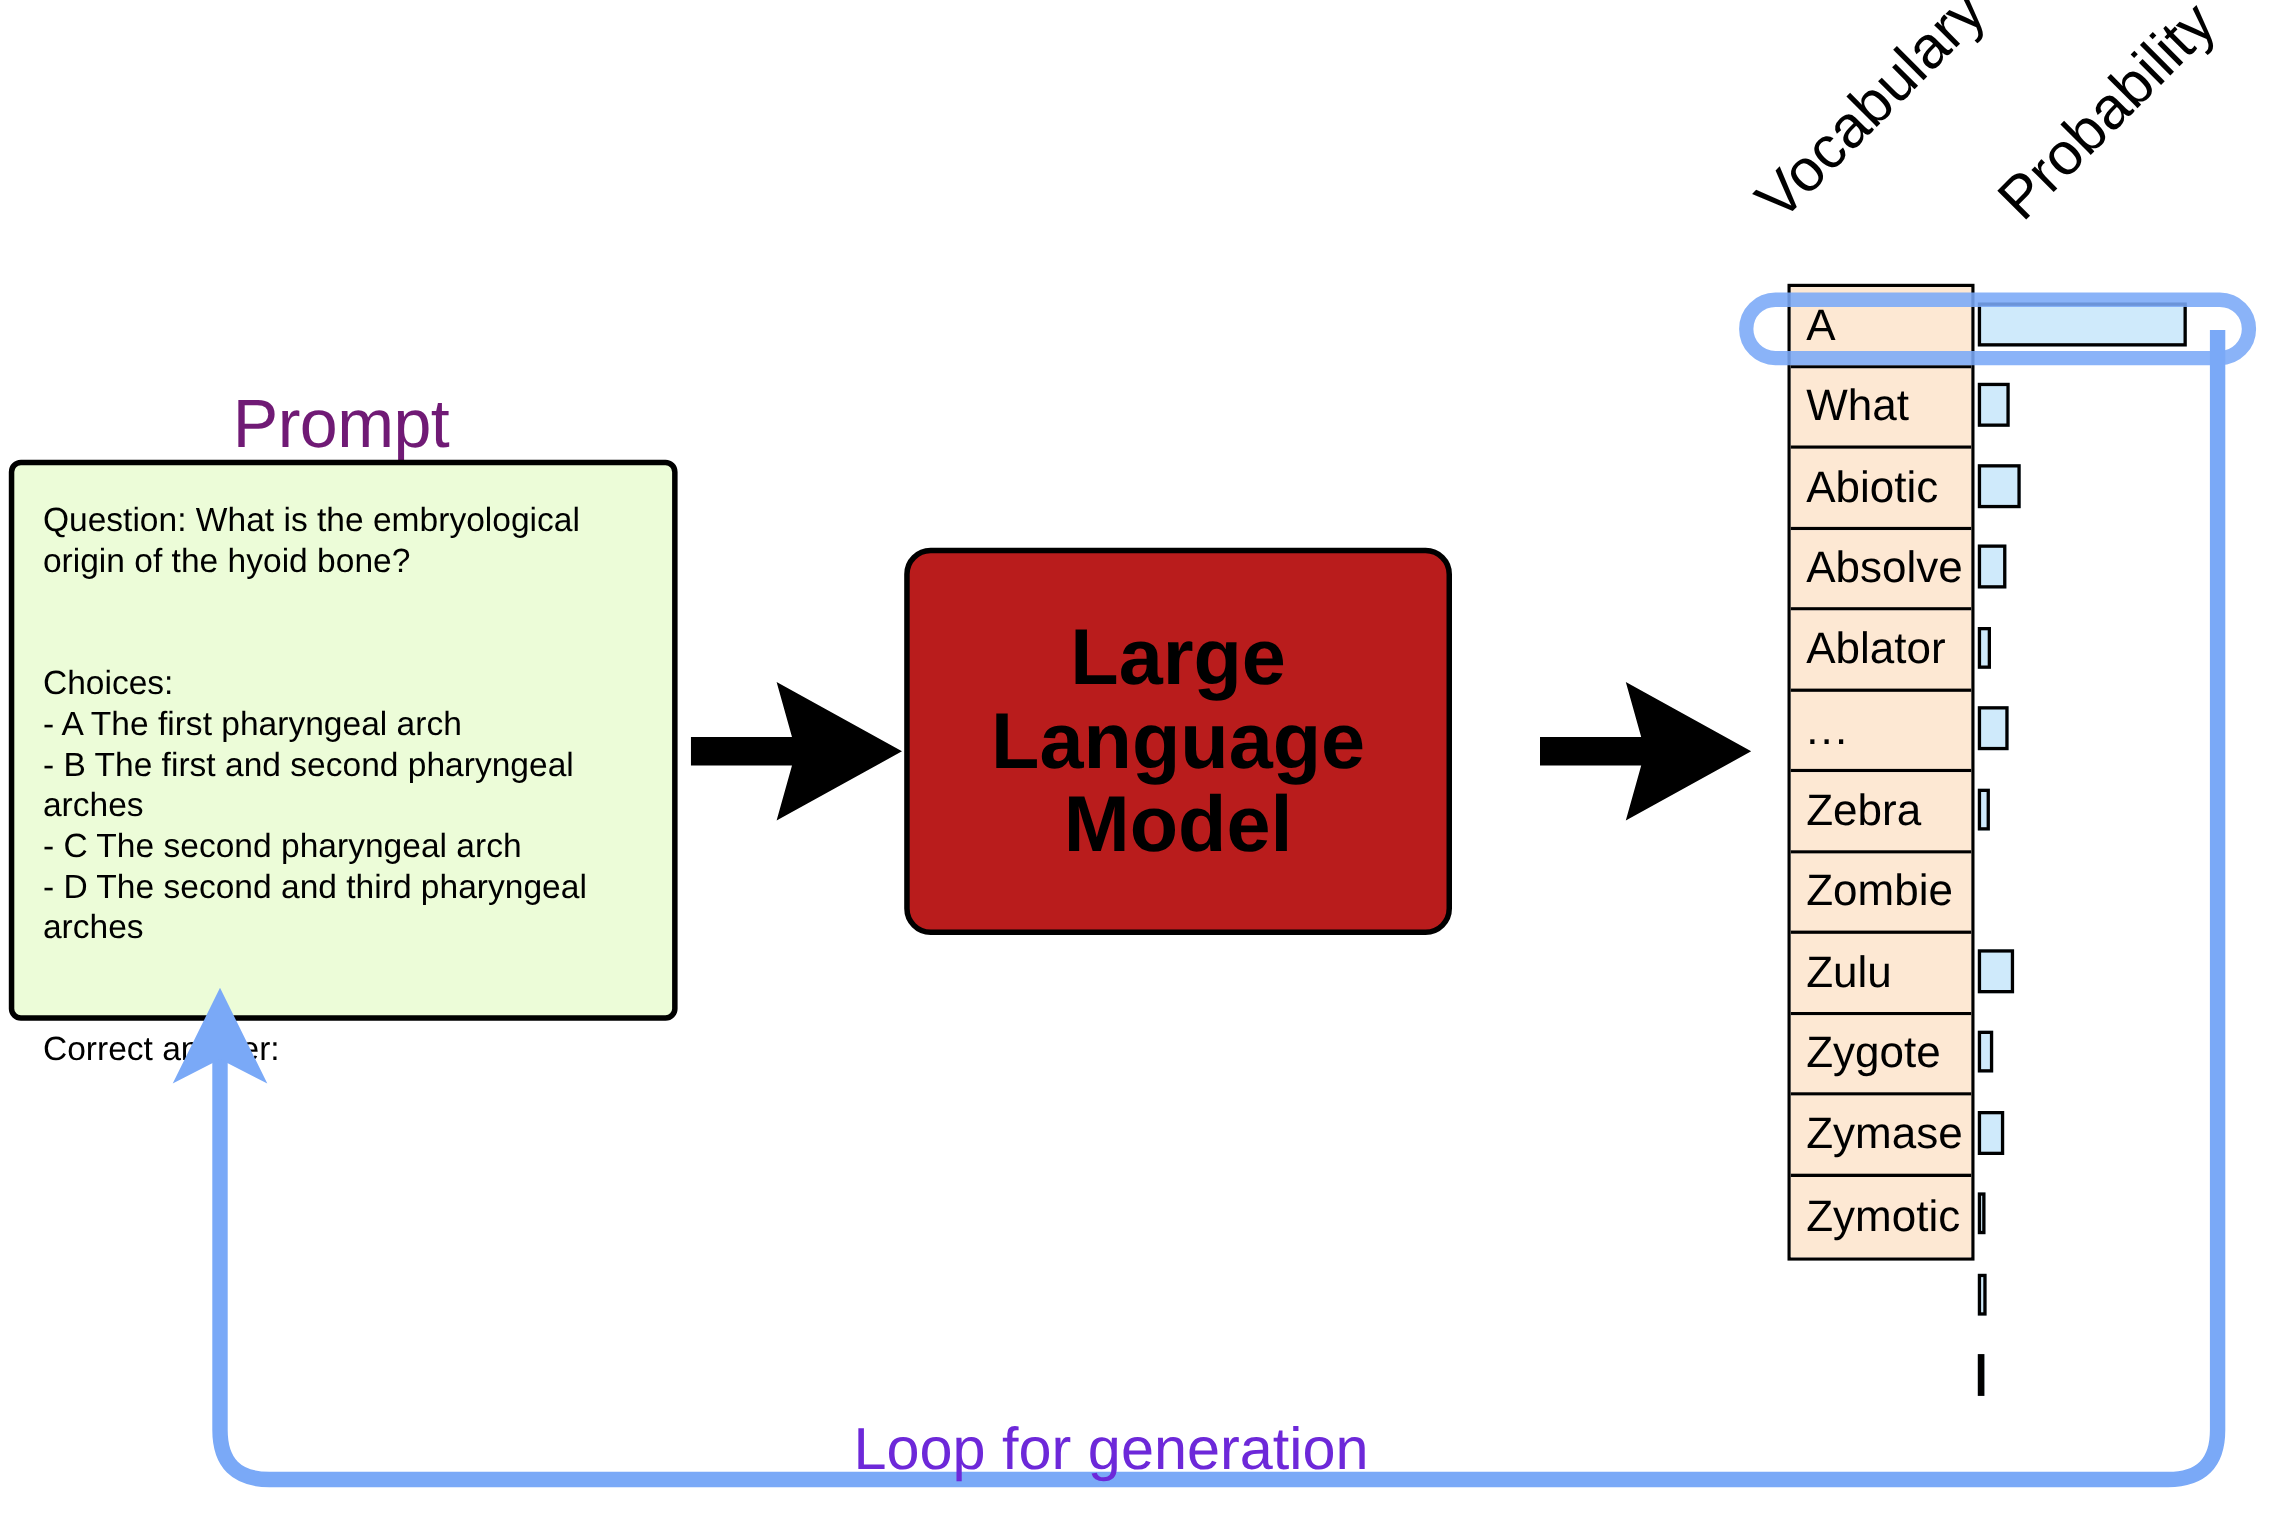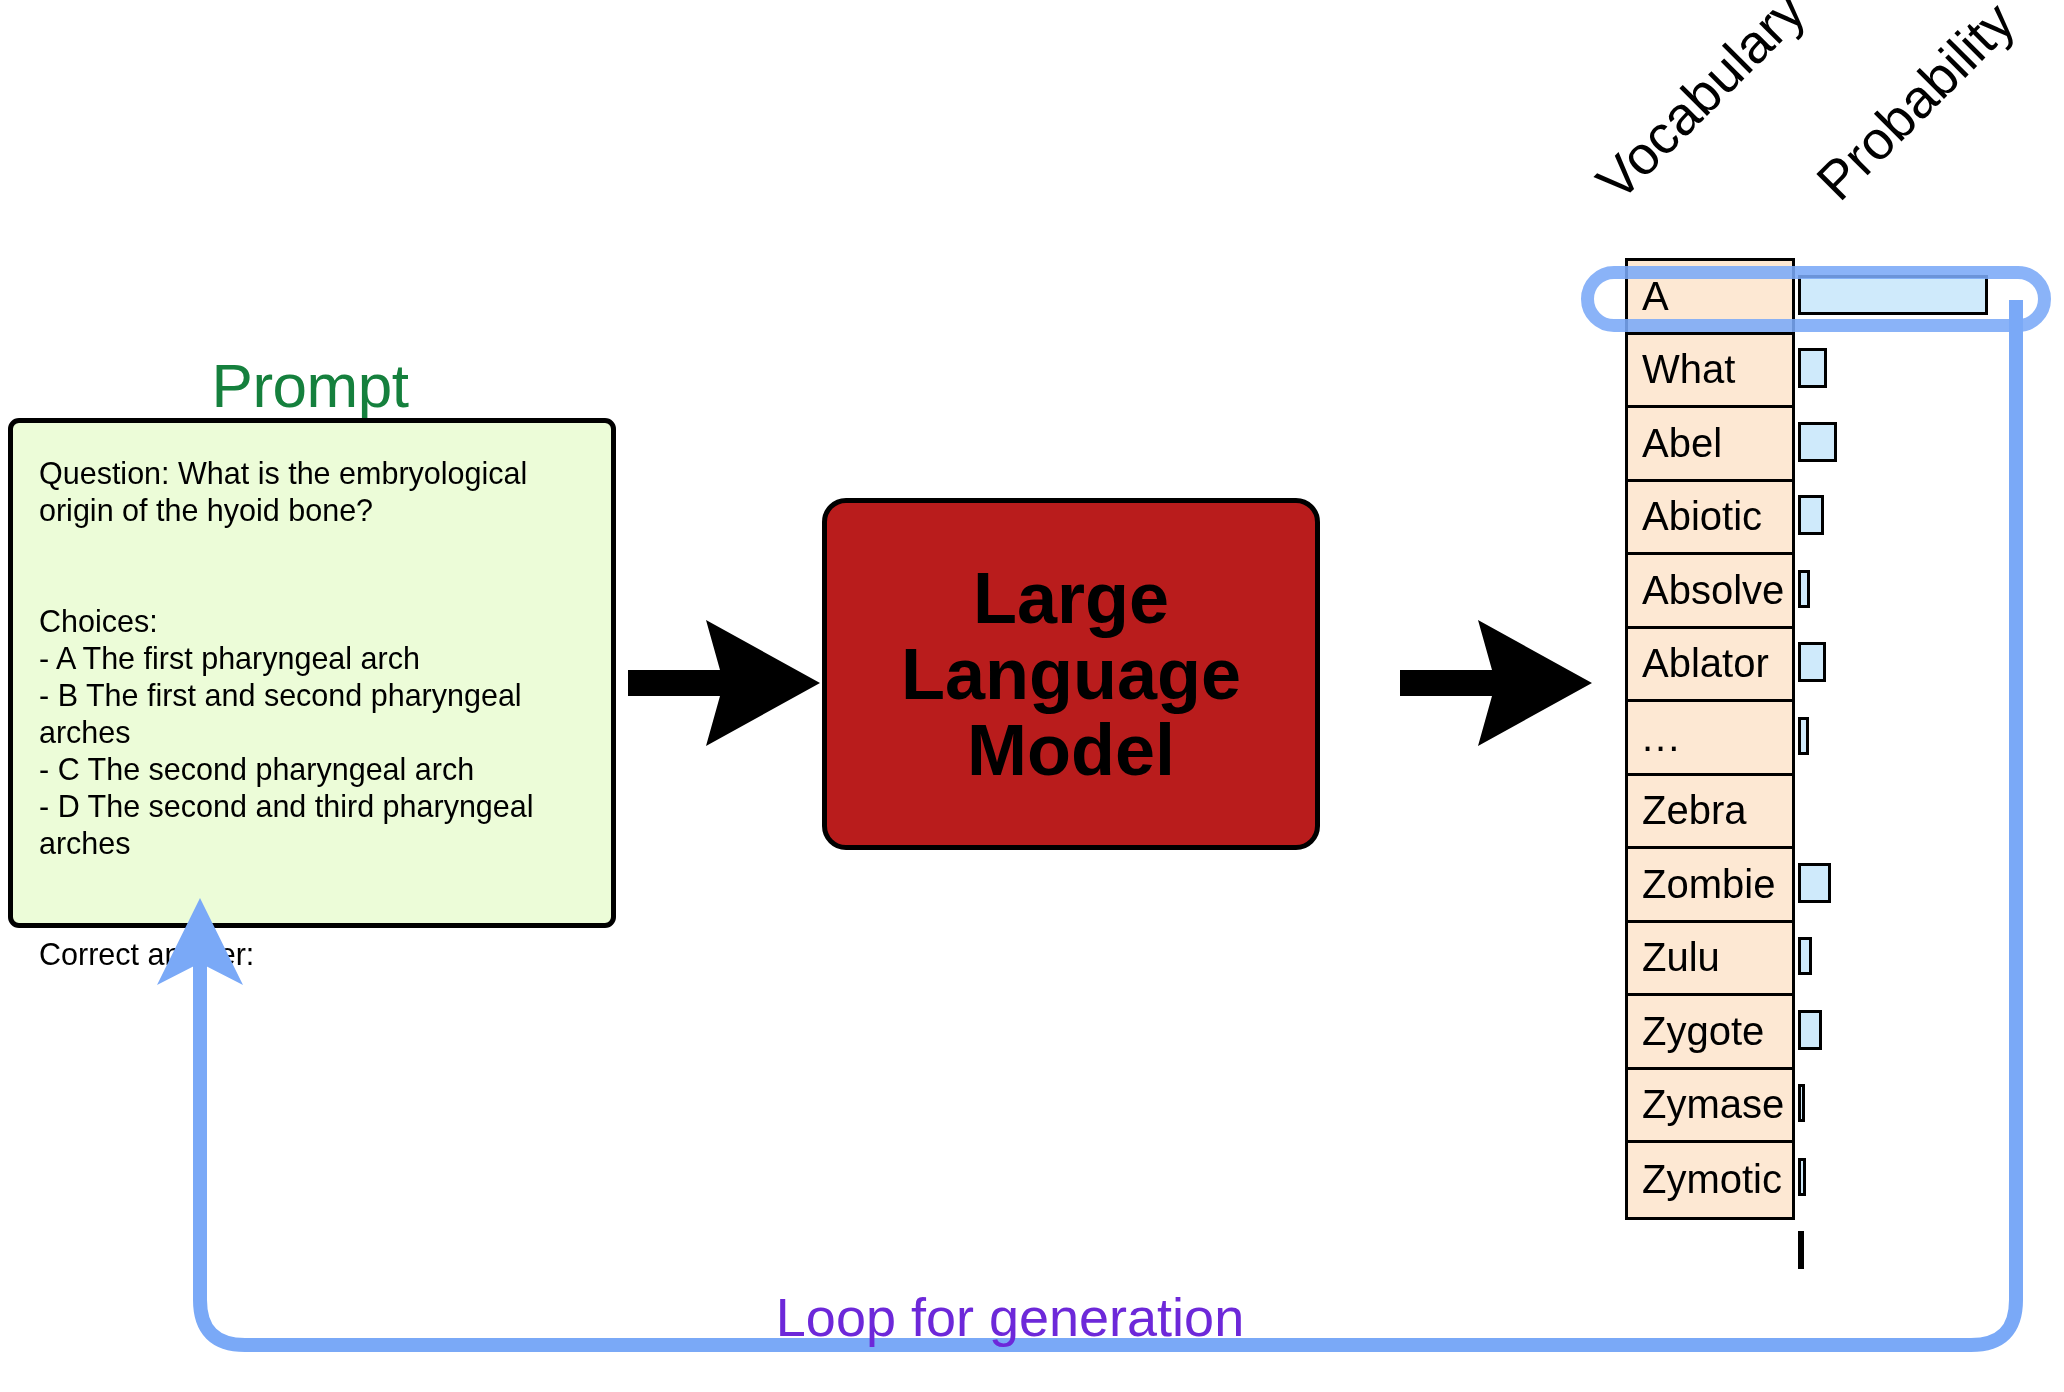--- a/index.html
+++ b/index.html
@@ -19,21 +19,21 @@
   }
 
   
   #prompt-title {
     position: absolute;
     left: 0px;
     top: 350px;
     width: 620px;
     text-align: center;
     font-size: 62px;
-    color: #15803d;
+    color: #701a75;
     letter-spacing: -0.5px;
   }
   #prompt-box {
     position: absolute;
     left: 8px;
     top: 418px;
     width: 608px;
     height: 510px;
     background: #ecfcd8;
     border: 5px solid #000;
@@ -217,23 +217,20 @@
 
   <div id="header-vocabulary" class="col-header">Vocabulary</div>
   <div id="header-probability" class="col-header">Probability</div>
 
   <div id="vocab-table">
       <div class="vrow">
         <span class="vlabel">A</span>
       </div>
       <div class="vrow">
         <span class="vlabel">What</span>
-      </div>
-      <div class="vrow">
-        <span class="vlabel">Abel</span>
       </div>
       <div class="vrow">
         <span class="vlabel">Abiotic</span>
       </div>
       <div class="vrow">
         <span class="vlabel">Absolve</span>
       </div>
       <div class="vrow">
         <span class="vlabel">Ablator</span>
       </div>

